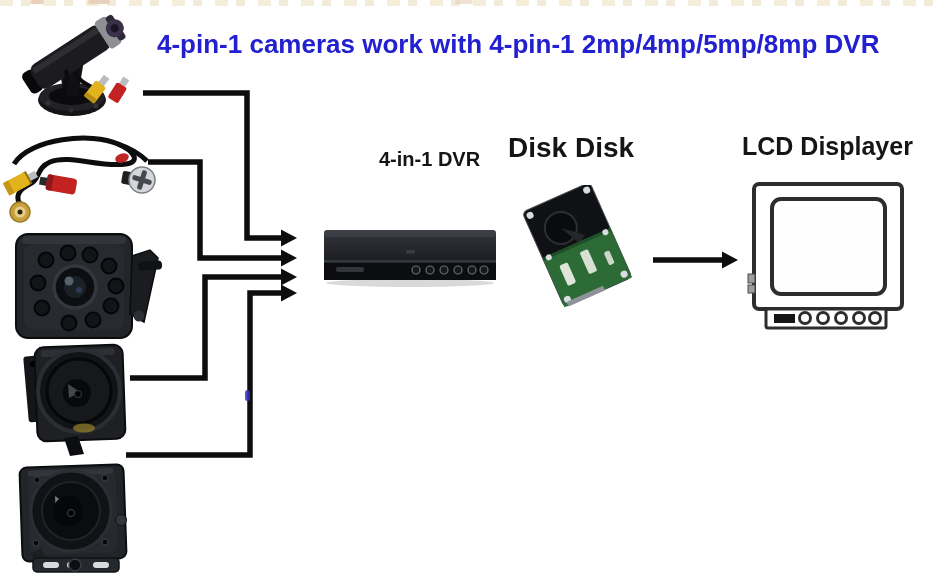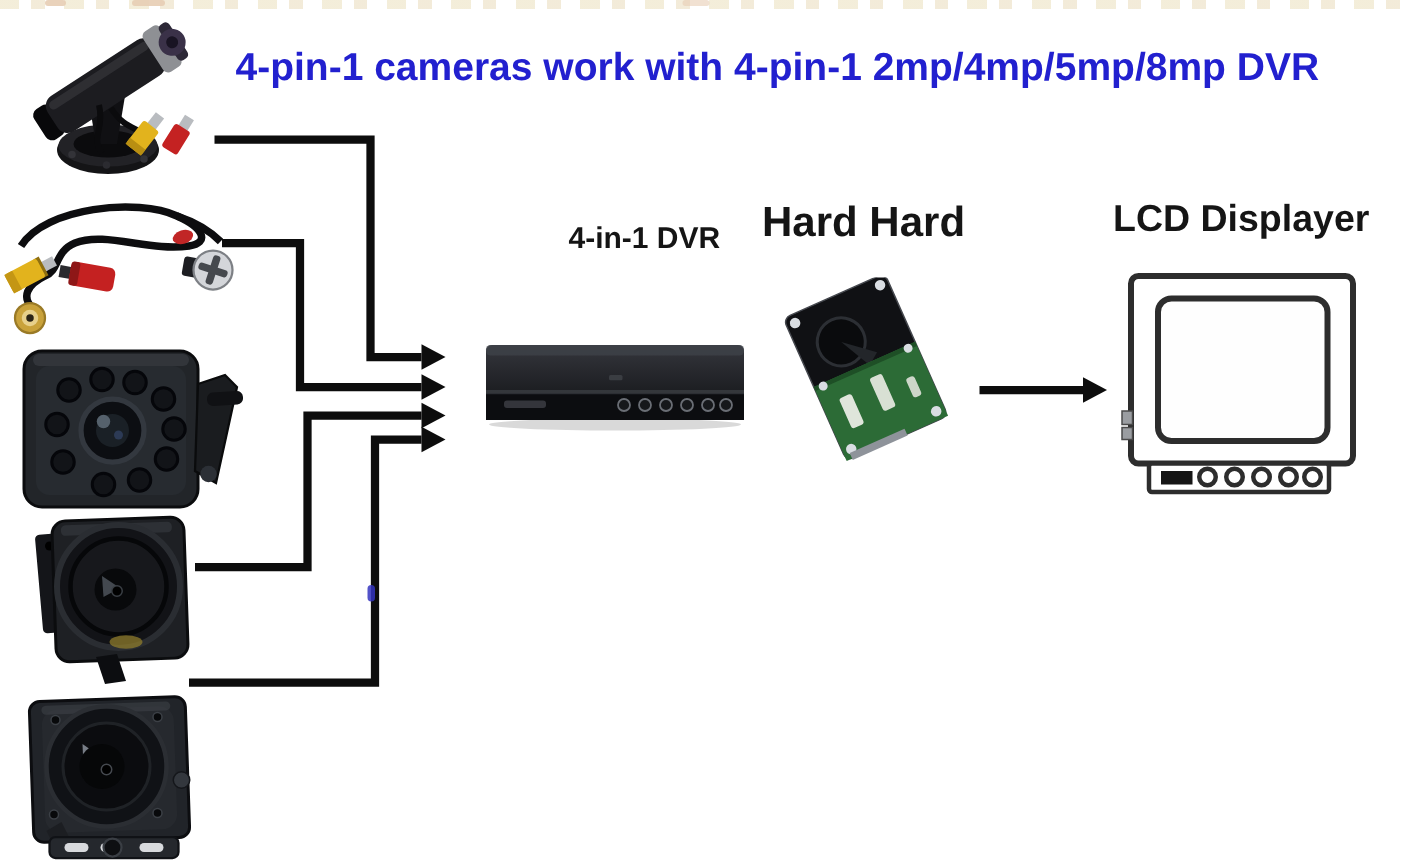--- a/index.html
+++ b/index.html
@@ -47,21 +47,21 @@
 <div id="canvas">
 
   <div class="abs top-strip"></div>
   <div class="abs top-strip-dash" style="left:30px;width:14px;"></div>
   <div class="abs top-strip-dash" style="left:88px;width:22px;"></div>
   <div class="abs top-strip-dash" style="left:455px;width:18px;opacity:.6;"></div>
 
   <div class="abs page-title">4-pin-1 cameras work with 4-pin-1 2mp/4mp/5mp/8mp DVR</div>
 
   <div class="abs dev-label dvr-label">4-in-1 DVR</div>
-  <div class="abs dev-label hdd-label">Hard Hard</div>
+  <div class="abs dev-label hdd-label">Disk Disk</div>
   <div class="abs dev-label lcd-label">LCD Displayer</div>
 
   <svg class="abs" style="left:0;top:8px;" width="158" height="124" viewBox="0 0 158 124">
     <g>
       <ellipse cx="72" cy="92" rx="34" ry="16" fill="#141416"></ellipse>
       <ellipse cx="72" cy="89" rx="33" ry="14" fill="#222226"></ellipse>
       <ellipse cx="72" cy="88" rx="23" ry="9" fill="#0b0b0d"></ellipse>
       <circle cx="48" cy="95" r="2.5" fill="#333338"></circle>
       <circle cx="96" cy="98" r="2.5" fill="#333338"></circle>
       <circle cx="71" cy="102" r="2.5" fill="#2b2b30"></circle>

